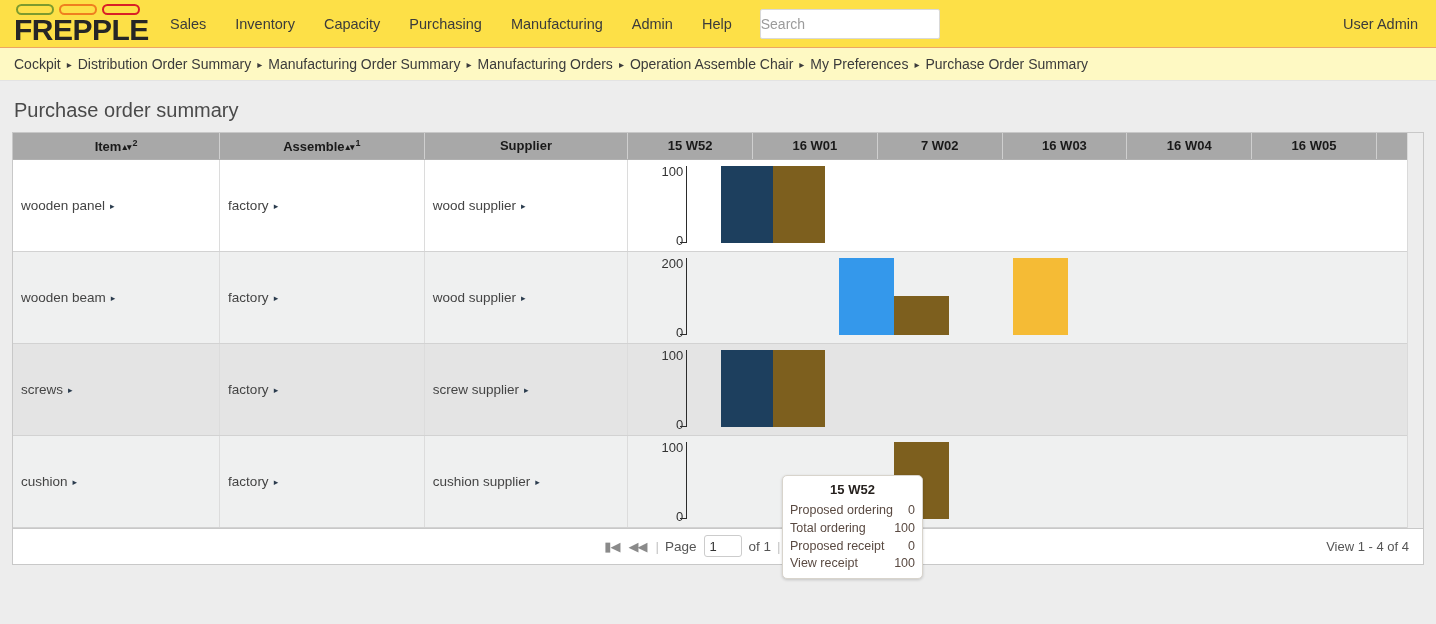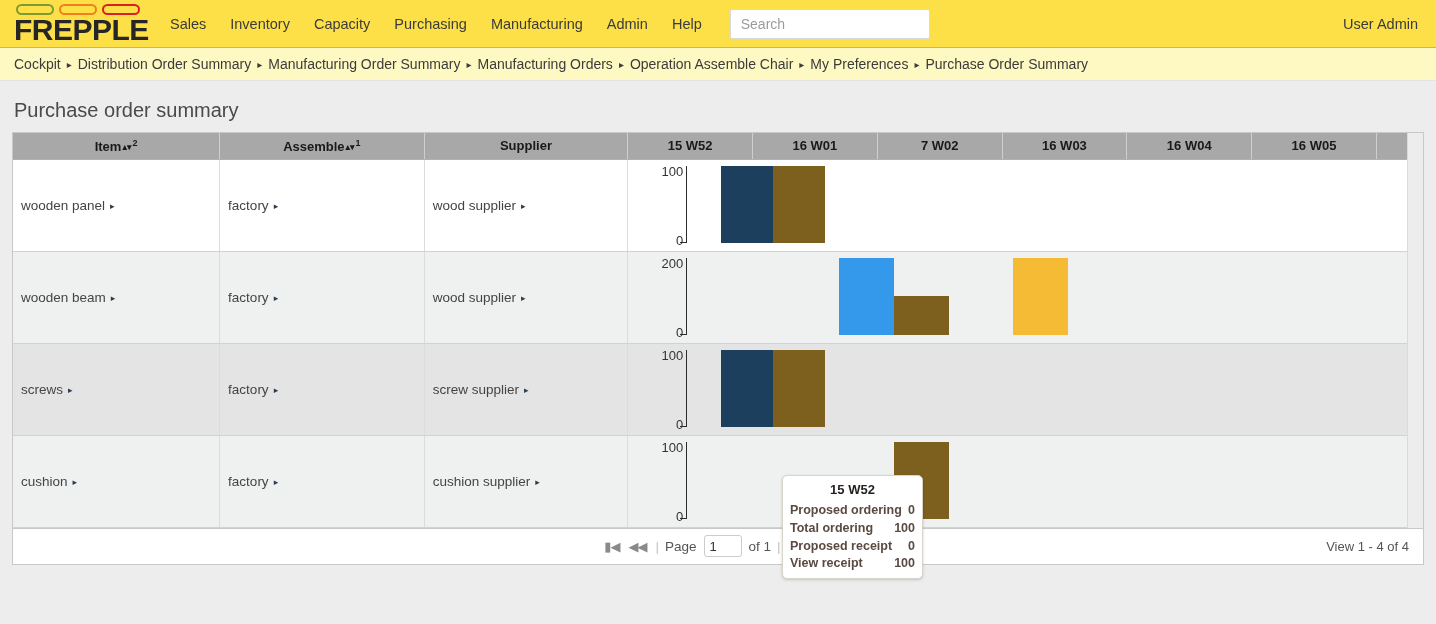--- a/index.html
+++ b/index.html
@@ -29,30 +29,30 @@
   }
   .logo-pills { display: flex; gap: 5px; margin-bottom: 1px; padding-left: 2px; }
   .pill { width: 38px; height: 11px; border-radius: 7px; border: 2.5px solid #7d9b2e; }
   .pill.o { border-color: #ef7f1f; }
   .pill.r { border-color: #d91f26; }
   .logo-word {
     font-size: 30px; font-weight: bold; letter-spacing: -0.5px;
     color: #262626; line-height: 0.9;
     font-family: "Liberation Sans", sans-serif;
   }
-  .navlinks { display: flex; align-items: center; gap: 0; }
+  .navlinks { display: flex; align-items: center; gap: 5px; }
   .navlinks a {
     color: #3b3b3b; text-decoration: none;
     font-size: 14.5px; padding: 6px 12px; white-space: nowrap;
   }
   .search-box {
     margin-left: 16px;
-    width: 200px; height: 30px;
+    width: 180px; height: 30px;
     background: #fff; border: 1px solid #d9d9d9; border-radius: 2px;
-    padding: 0 10px; font-size: 14px; color: #333;
+    padding: 0 0; font-size: 14px; color: #333;
     font-family: "Liberation Sans", sans-serif;
   }
   .search-box::placeholder { color: #9b9b9b; }
   .user-admin {
     position: absolute; right: 18px; top: 50%; transform: translateY(-50%);
     font-size: 14.5px; color: #3b3b3b;
   }
 
   
   .breadcrumb {
@@ -190,21 +190,21 @@
     box-shadow: 0 1px 3px rgba(0,0,0,0.18);
     padding: 6px 7px 5px 7px;
     z-index: 50;
     font-size: 12.5px;
     color: #5a4a42;
   }
   .tt-title {
     text-align: center; font-weight: bold; color: #241f1c;
     font-size: 13px; margin-bottom: 5px;
   }
-  .tt-row { display: flex; justify-content: space-between; line-height: 1.42; font-weight: bold; }
+  .tt-row { display: flex; justify-content: space-between; line-height: 1.42; }
   .tt-label { white-space: nowrap; }
   .tt-val { text-align: right; }
 
   
   .pager {
     background: #fff;
     border: 1px solid #c8c8c8;
     border-top: none;
     height: 36px;
     display: flex; align-items: center; justify-content: center;

